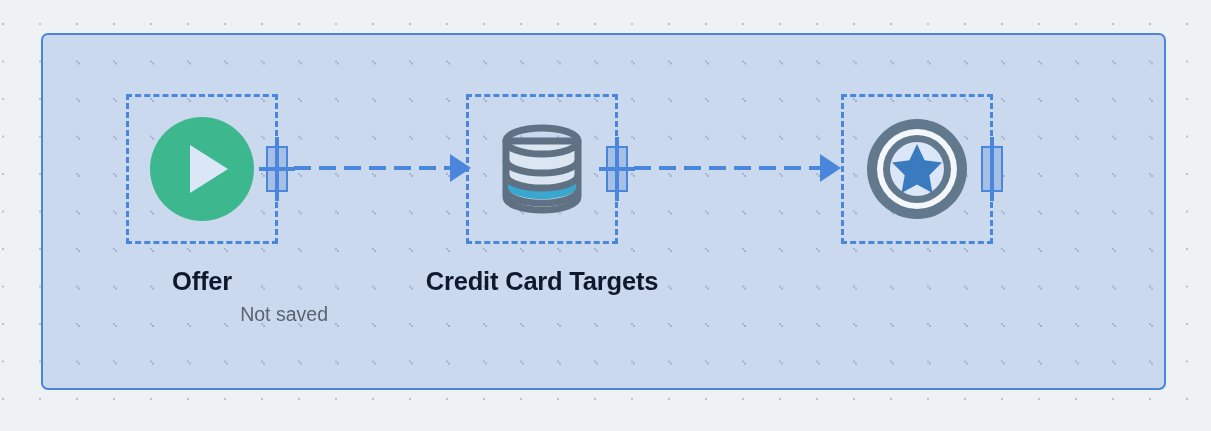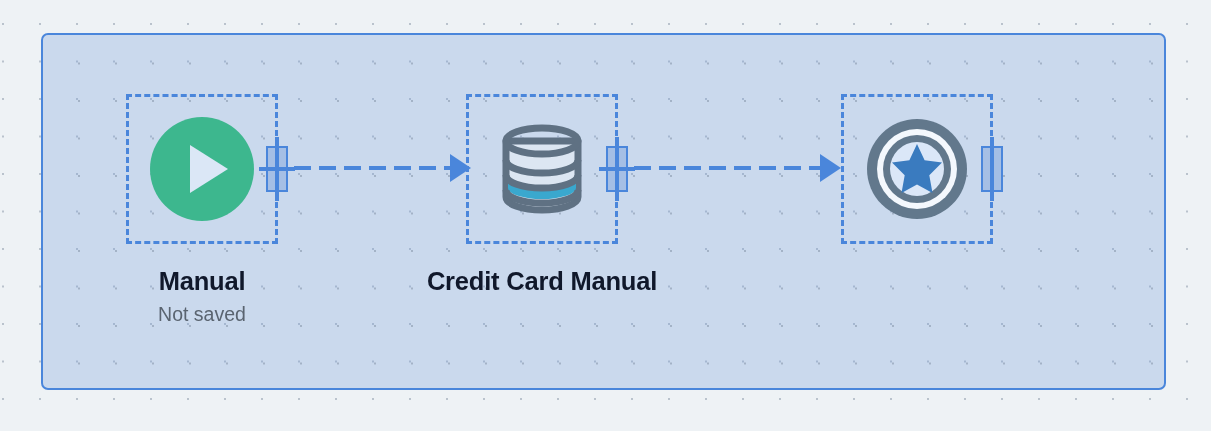--- a/index.html
+++ b/index.html
@@ -140,22 +140,22 @@
       <svg viewBox="0 0 108 108" xmlns="http://www.w3.org/2000/svg">
         <circle cx="54" cy="54" r="52" fill="#3db78e"></circle>
         <path d="M42 30 L80 54 L42 78 Z" fill="#dbe7f6"></path>
       </svg>
     </div>
   </div>
   <div class="port" style="left:266px; top:146px;">
     <span class="v-line"></span>
     <span class="h-line"></span>
   </div>
-  <div class="node-title" style="left:76px; top:267px; width:252px;">Manual</div>
-  <div class="node-subtitle" style="left:76px; top:303px; width:252px;">Not saved</div>
+  <div class="node-title" style="left:76px; top:267px; width:252px;">Offer</div>
+  <div class="node-subtitle" style="left:76px; top:303px; width:252px;text-align:right;">Not saved</div>
 
   <div class="edge" style="left:294px; top:166px; width:158px;"></div>
   <div class="arrow" style="left:450px; top:154px;"></div>
 
   <div class="node" style="left:466px; top:94px;">
     <div class="node-box"></div>
     <div class="node-icon">
       <svg viewBox="0 0 108 108" xmlns="http://www.w3.org/2000/svg">
         <g stroke="#5f7183" stroke-width="7" fill="#dce6f2" stroke-linejoin="round">
           <path d="M18 26 v56 a36 13 0 0 0 72 0 v-56 z"></path>
@@ -167,21 +167,21 @@
           <path d="M18 60 a36 13 0 0 0 72 0"></path>
           <path d="M18 75 a36 13 0 0 0 72 0"></path>
         </g>
       </svg>
     </div>
   </div>
   <div class="port" style="left:606px; top:146px;">
     <span class="v-line"></span>
     <span class="h-line"></span>
   </div>
-  <div class="node-title" style="left:416px; top:267px; width:252px;">Credit Card Manual</div>
+  <div class="node-title" style="left:416px; top:267px; width:252px;">Credit Card Targets</div>
 
   <div class="edge" style="left:634px; top:166px; width:186px;"></div>
   <div class="arrow" style="left:820px; top:154px;"></div>
 
   <div class="node" style="left:841px; top:94px;">
     <div class="node-box"></div>
     <div class="node-icon">
       <svg viewBox="0 0 108 108" xmlns="http://www.w3.org/2000/svg">
         <circle cx="54" cy="54" r="50" fill="#62788c"></circle>
         <circle cx="54" cy="54" r="40" fill="#f4f8fd"></circle>

